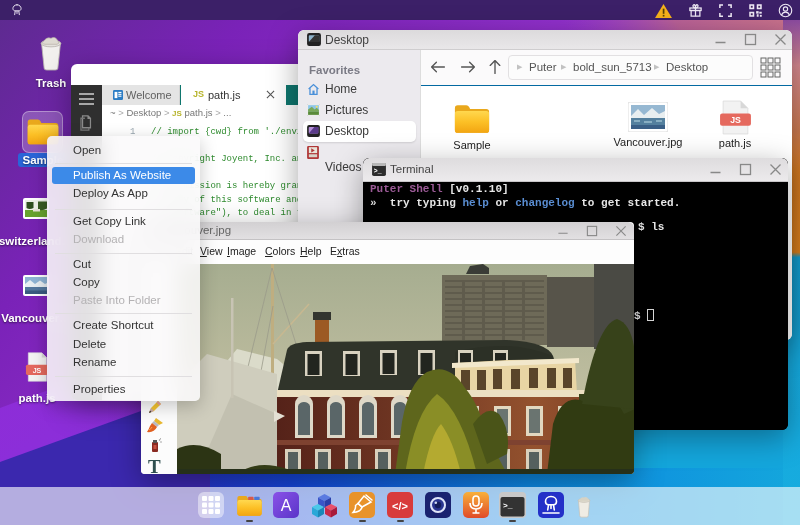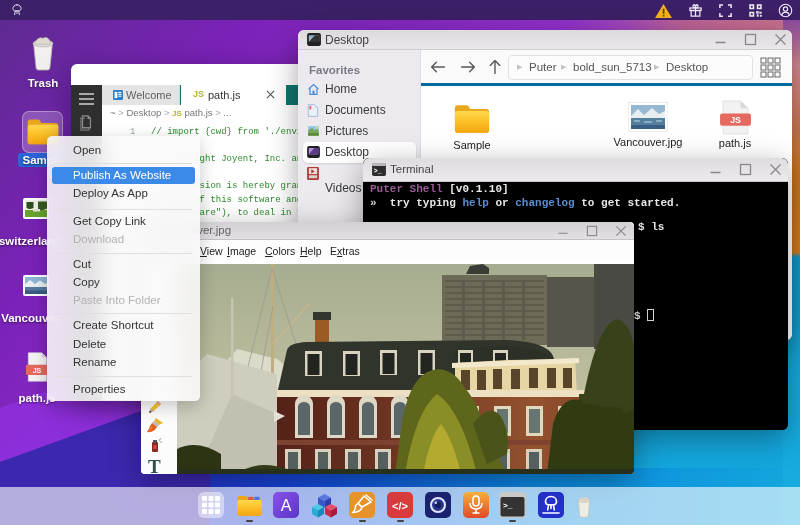--- a/index.html
+++ b/index.html
@@ -89,21 +89,21 @@
       <rect x="18" y="14" width="4" height="3"></rect>
       <rect x="14" y="18" width="3" height="4"></rect>
       <rect x="19" y="19" width="3" height="3"></rect>
     </svg>
 <svg class="abs" style="left:778px;top:3px" width="15" height="15" viewBox="0 0 24 24" fill="none" stroke="#efe9f5" stroke-width="1.8">
       <circle cx="12" cy="12" r="10"></circle>
       <circle cx="12" cy="9.5" r="3.4"></circle>
       <path d="M5.5 19.5 C7 15.5 10 14.5 12 14.5 C14 14.5 17 15.5 18.5 19.5"></path>
     </svg>
 
-<div class="deskicon" style="left:0px;top:33px;text-align:center;">
+<div class="deskicon" style="left:8px;top:33px;text-align:center;">
   <svg width="36" height="38" viewBox="0 0 42 44" style="display:block;margin:0 auto">
     <path d="M10 12 L32 12 L29 41 Q29 43 26 43 L16 43 Q13 43 13 41 Z" fill="#f2f0ee" stroke="#b9b4ae" stroke-width="1"></path>
     <ellipse cx="21" cy="12" rx="11.5" ry="4" fill="#e4e1dc" stroke="#b9b4ae" stroke-width="1"></ellipse>
     <path d="M12 10 Q16 4 21 6 Q26 3 29 9 Q32 12 28 13 L14 13 Q9 12 12 10Z" fill="#dedad2" stroke="#b5afa6" stroke-width="0.8"></path>
   </svg>
   <div class="lbl" style="margin-top:6px">Trash</div>
 </div>
 <div class="abs" style="left:22px;top:111px;width:41px;height:42px;background:rgba(255,255,255,.22);border:1px solid rgba(255,255,255,.35);border-radius:7px"></div>
 <div class="deskicon" style="left:0px;top:117px;">
   <svg width="34" height="29" viewBox="0 0 40 34" style="display:block;margin:0 auto">
@@ -222,28 +222,20 @@
   <div class="abs" style="left:0;top:20px;width:123px;height:290px;background:#eceaee;border-right:1px solid #ddd">
     <div class="abs" style="left:11px;top:14px;font-size:11.5px;font-weight:bold;color:#7a7a85">Favorites</div>
     <div class="abs" style="left:0px;top:29px;width:123px;font-size:12px;color:#3a3a3a">
       <div style="position:relative;height:21px">
         <svg class="abs" style="left:9px;top:4px" width="13" height="13" viewBox="0 0 24 24" fill="none" stroke="#4a90d9" stroke-width="2.4">
               <path d="M3 11 L12 3 L21 11"></path>
               <path d="M5.5 9.5 V21 H18.5 V9.5"></path>
               <rect x="10" y="14" width="4" height="7" fill="#4a90d9" stroke="none"></rect>
             </svg>
         <span class="abs" style="left:27px;top:3px">Home</span>
-      </div>
-      <div style="position:relative;height:21px">
-        <svg class="abs" style="left:9px;top:4px" width="12" height="13" viewBox="0 0 20 22">
-              <path d="M2 1 h11 l5 5 v15 h-16 Z" fill="#e8f0fa" stroke="#9ab4d0" stroke-width="1.4"></path>
-              <path d="M13 1 v5 h5" fill="#c6d8ec"></path>
-              <rect x="4" y="3" width="3" height="6" fill="#e06060"></rect>
-            </svg>
-        <span class="abs" style="left:27px;top:3px">Documents</span>
       </div>
       <div style="position:relative;height:21px">
         <svg class="abs" style="left:9px;top:4px" width="13" height="12" viewBox="0 0 24 22">
               <rect width="24" height="22" rx="2" fill="#fff" stroke="#bbb"></rect>
               <rect x="2" y="2" width="20" height="12" fill="#8ec6e8"></rect>
               <path d="M2 10 L9 5 L14 10 L18 7 L22 11 V14 H2 Z" fill="#7aa85a"></path>
               <rect x="2" y="14" width="20" height="6" fill="#5a8a3a"></rect>
               <circle cx="18" cy="5" r="2" fill="#f8e060"></circle>
             </svg>
         <span class="abs" style="left:27px;top:3px">Pictures</span>
@@ -262,21 +254,21 @@
               <rect width="20" height="22" rx="2" fill="#b03838"></rect>
               <rect x="3" y="2" width="14" height="10" fill="#e8e4da"></rect>
               <path d="M7 4 l6 3.5 l-6 3.5 Z" fill="#b03838"></path>
               <rect x="3" y="14" width="14" height="5" fill="#d8d4ca"></rect>
             </svg>
         <span class="abs" style="left:27px;top:18px">Videos</span>
       </div>
     </div>
   </div>
   <div class="abs" style="left:123px;top:20px;width:371px;height:290px;background:#fff">
-    <div class="abs" style="left:0;top:0;width:371px;height:36px;background:#fbfafb;border-bottom:3px solid #0369a1">
+    <div class="abs" style="left:0;top:0;width:371px;height:36px;background:#fbfafb;border-bottom:1px solid #0369a1">
       <svg class="abs" style="left:9px;top:10px" width="16" height="14" viewBox="0 0 20 16" fill="none" stroke="#555" stroke-width="1.7" stroke-linecap="round" stroke-linejoin="round">
             <path d="M18 8 H2 M8 2 L2 8 L8 14"></path>
           </svg>
       <svg class="abs" style="left:39px;top:10px" width="16" height="14" viewBox="0 0 20 16" fill="none" stroke="#555" stroke-width="1.7" stroke-linecap="round" stroke-linejoin="round">
             <path d="M2 8 H18 M12 2 L18 8 L12 14"></path>
           </svg>
       <svg class="abs" style="left:67px;top:9px" width="14" height="16" viewBox="0 0 16 20" fill="none" stroke="#555" stroke-width="1.7" stroke-linecap="round" stroke-linejoin="round">
             <path d="M8 18 V2 M2 8 L8 2 L14 8"></path>
           </svg>
       <div class="abs" style="left:87px;top:5px;width:245px;height:25px;background:#fcfcfc;border:1px solid #e2e0e2;border-radius:4px;font-size:11.5px;color:#555">

